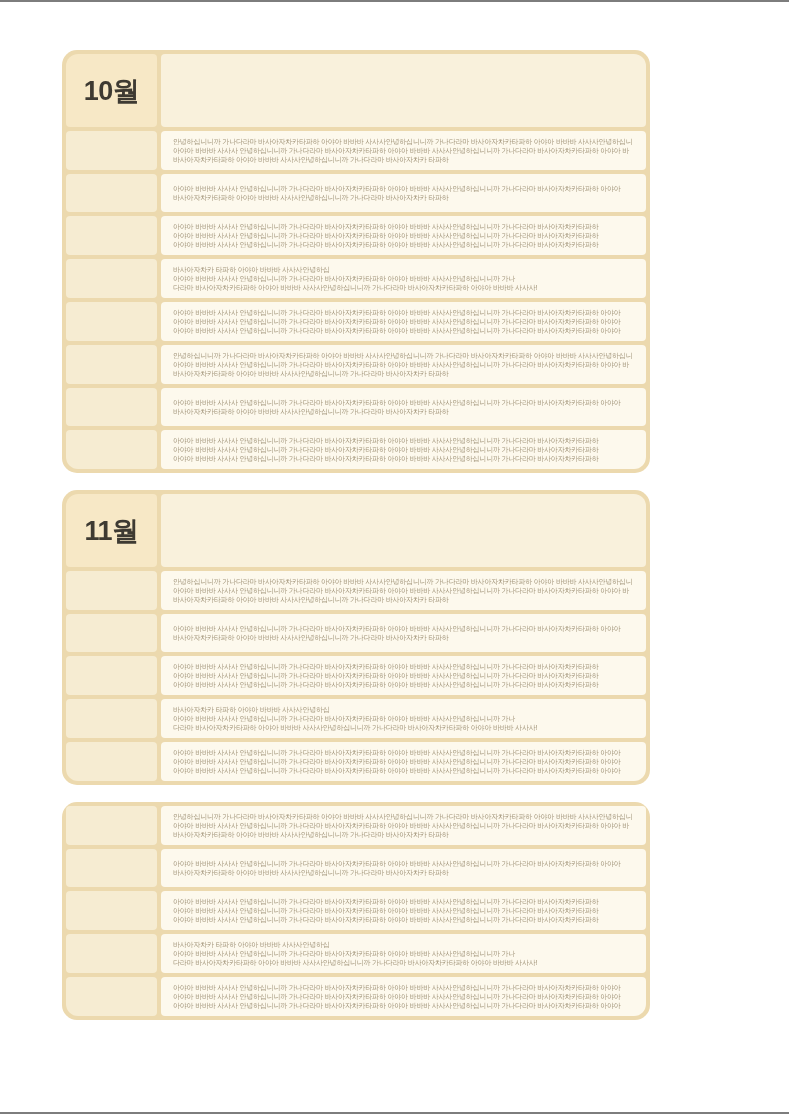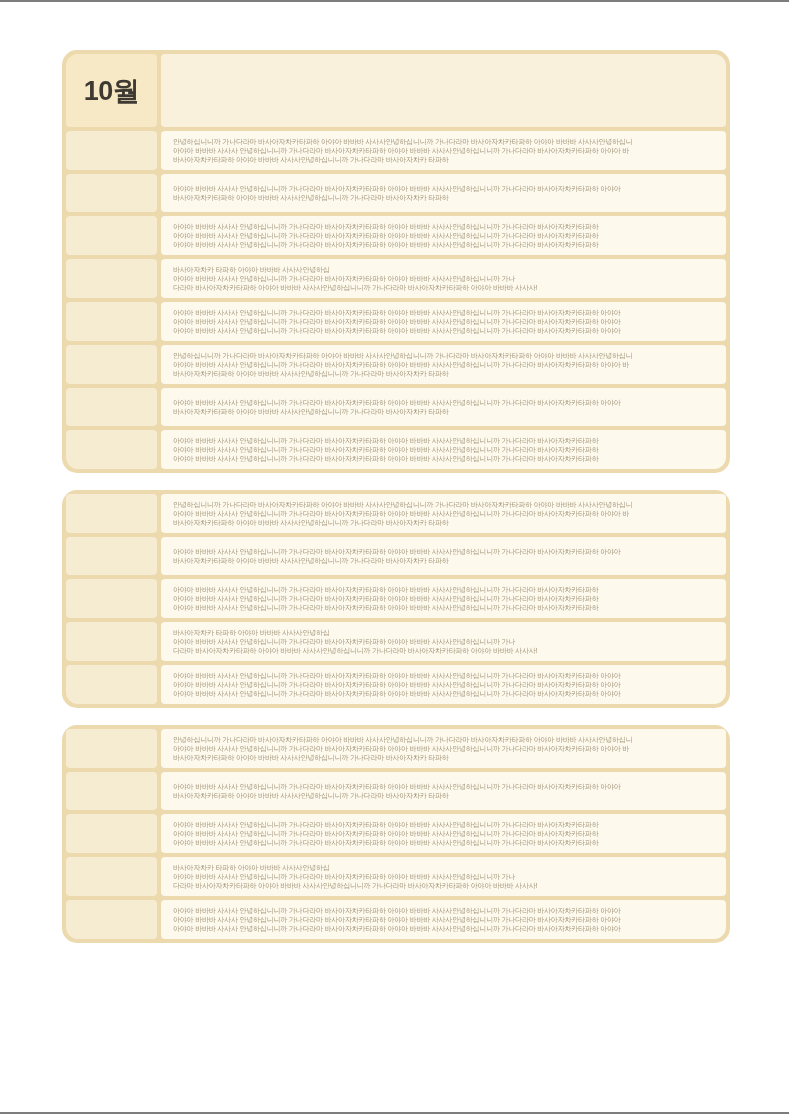--- a/index.html
+++ b/index.html
@@ -21,21 +21,21 @@
     background: var(--rule, #7d7d7d);
   }
   .page-rule.top { top: 0; }
   .page-rule.bottom { top: 1112px; }
 
   .content {
     padding: 50px 0 0 62px;
   }
 
   .month-card {
-    width: 668px;
+    width: 588px;
     background: var(--table-border, #ecd9ae);
     border-radius: 15px;
     padding: 4px;
     margin-bottom: 17px;
     overflow: hidden;
     display: flex;
     flex-direction: column;
     gap: 4px;
   }
   .row {
@@ -161,20 +161,26 @@
       <div class="cell label"></div>
       <div class="cell body">
         <p class="row-text">아야아 바바바 사사사 안녕하십니니까 가나다라마 바사아자차카타파하 아야아 바바바 사사사안녕하십니니까 가나다라마 바사아자차카타파하
 아야아 바바바 사사사 안녕하십니니까 가나다라마 바사아자차카타파하 아야아 바바바 사사사안녕하십니니까 가나다라마 바사아자차카타파하
 아야아 바바바 사사사 안녕하십니니까 가나다라마 바사아자차카타파하 아야아 바바바 사사사안녕하십니니까 가나다라마 바사아자차카타파하</p>
       </div>
     </div>
   </div>
 
   <div class="month-card">
+    <div class="row header">
+      <div class="cell label">
+        <span class="month-title">11월</span>
+      </div>
+      <div class="cell hbody"></div>
+    </div>
     <div class="row">
       <div class="cell label"></div>
       <div class="cell body">
         <p class="row-text">안녕하십니니까 가나다라마 바사아자차카타파하 아야아 바바바 사사사안녕하십니니까 가나다라마 바사아자차카타파하 아야아 바바바 사사사안녕하십니
 아야아 바바바 사사사 안녕하십니니까 가나다라마 바사아자차카타파하 아야아 바바바 사사사안녕하십니니까 가나다라마 바사아자차카타파하 아야아 바
 바사아자차카타파하 아야아 바바바 사사사안녕하십니니까 가나다라마 바사아자차카 타파하</p>
       </div>
     </div>
     <div class="row">
       <div class="cell label"></div>

